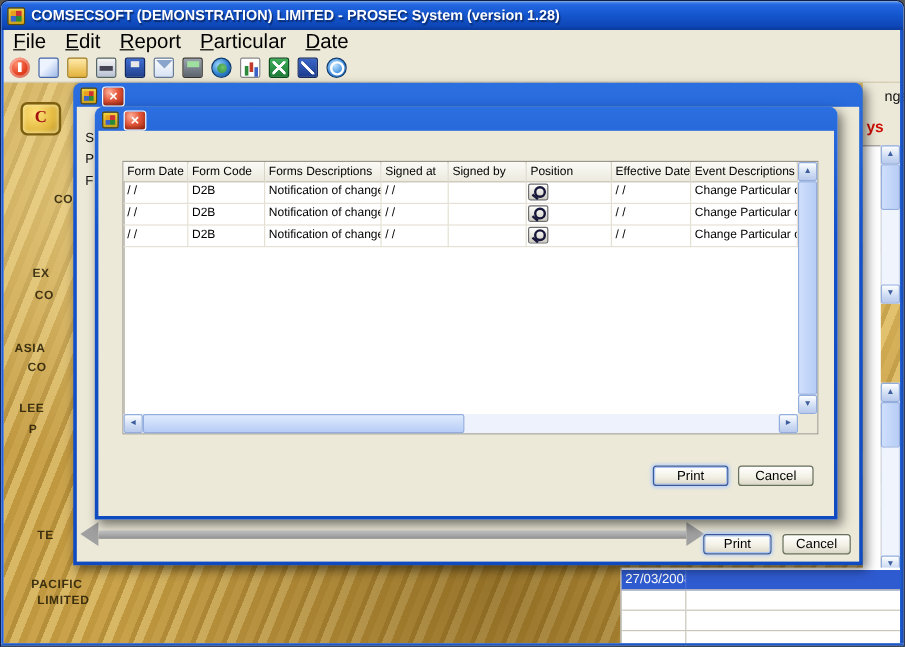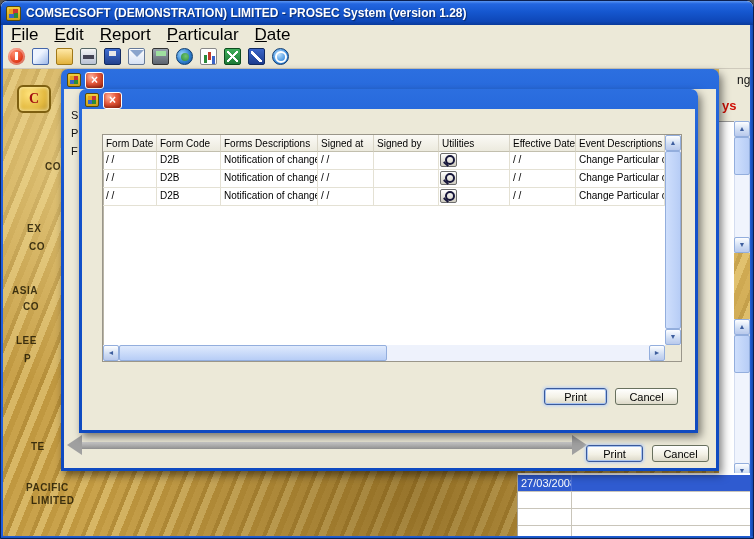--- a/index.html
+++ b/index.html
@@ -305,21 +305,21 @@
     </div>
     <div class="wbody">
 
       <div class="gridpanel">
         <div class="ghead">
           <div class="gc">Form Date</div>
           <div class="gc">Form Code</div>
           <div class="gc">Forms Descriptions</div>
           <div class="gc">Signed at</div>
           <div class="gc">Signed by</div>
-          <div class="gc">Utilities</div>
+          <div class="gc">Position</div>
           <div class="gc">Effective Date</div>
           <div class="gc">Event Descriptions</div>
         </div>
 
         <div class="grow r0">
           <div class="gc">/ /</div>
           <div class="gc">D2B</div>
           <div class="gc">Notification of change o</div>
           <div class="gc">/ /</div>
           <div class="gc"></div>

